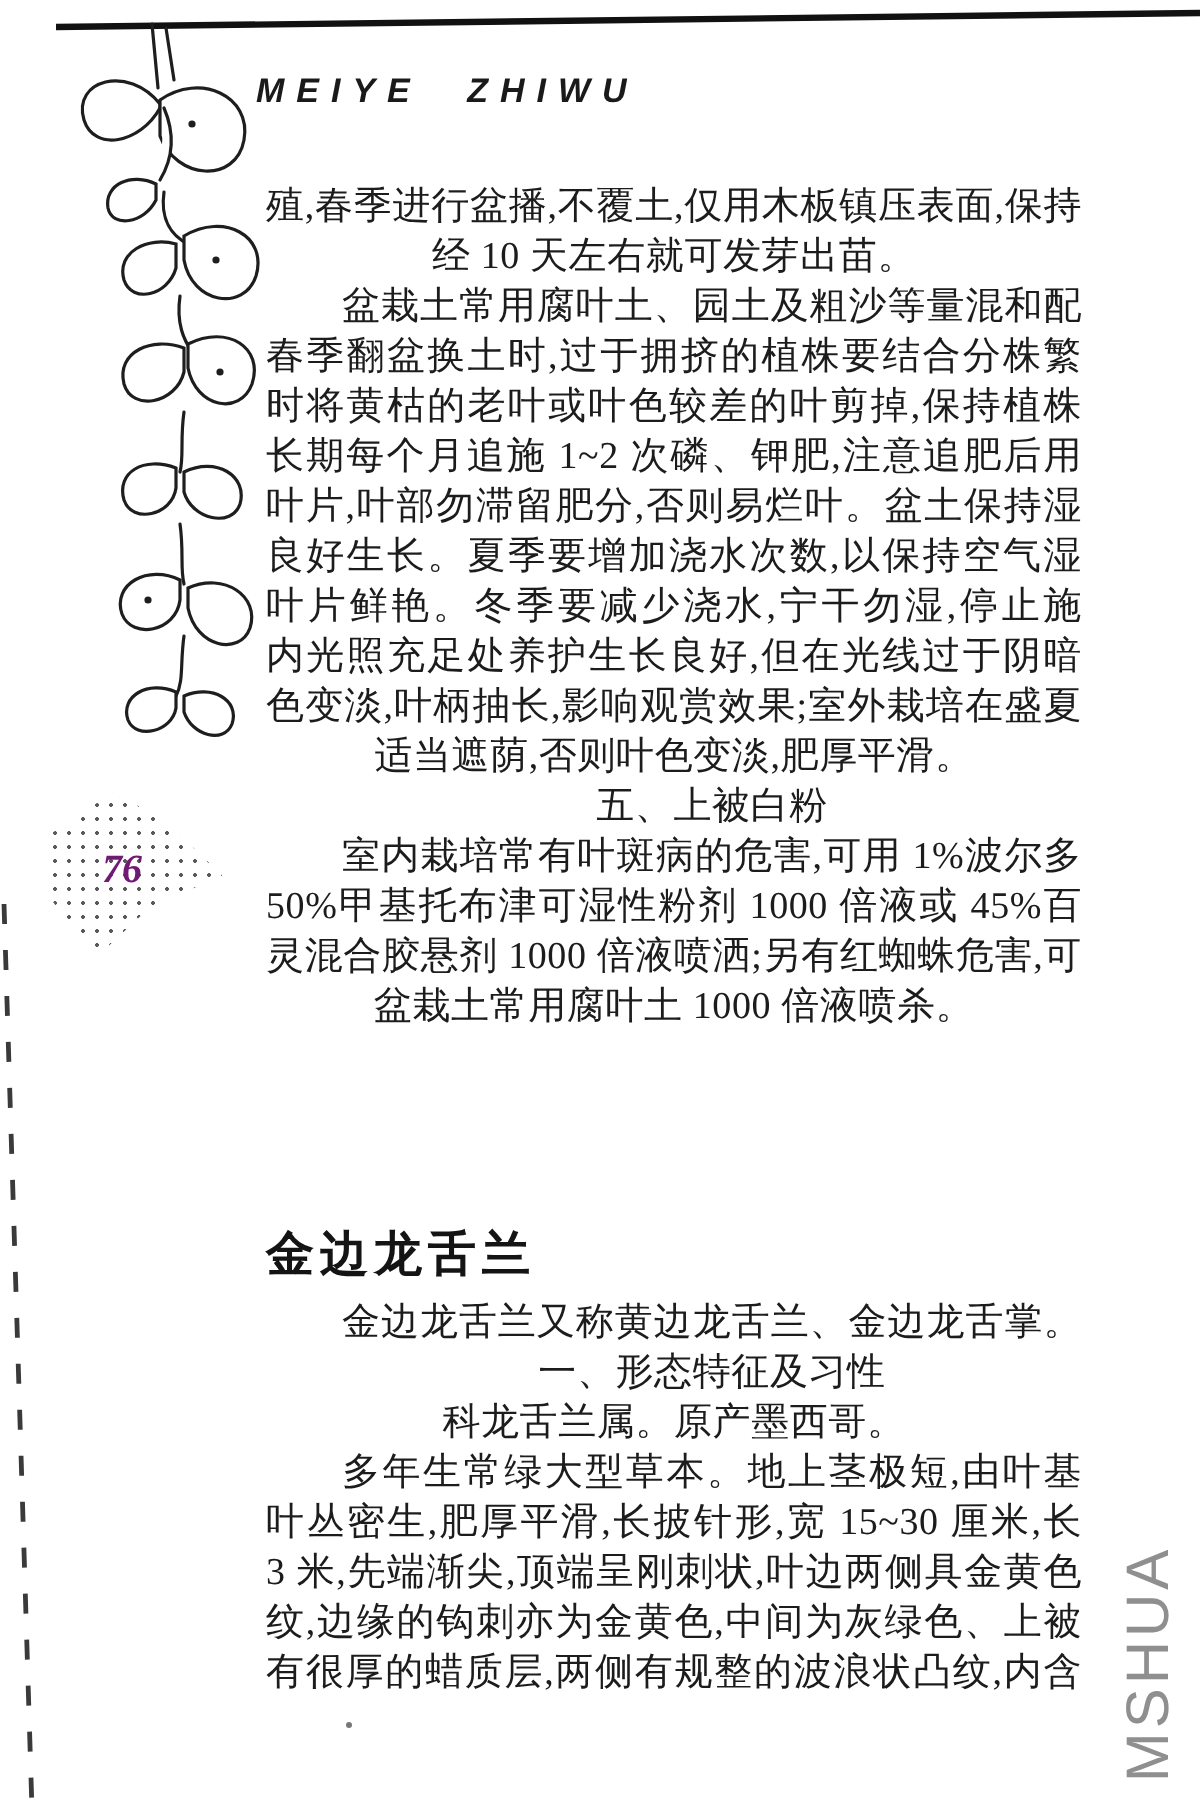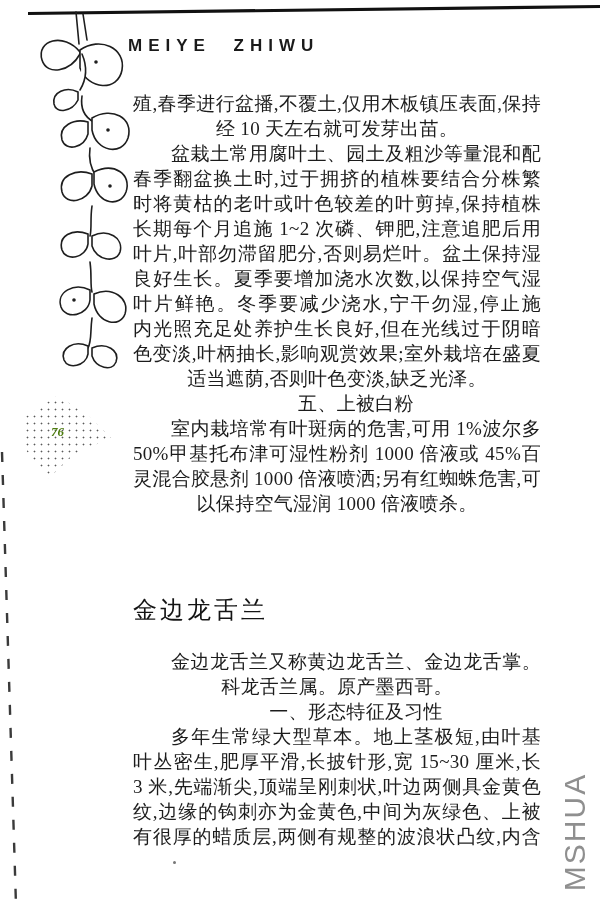--- a/index.html
+++ b/index.html
@@ -12,56 +12,56 @@
     color:#1c1c1c;
   }
   
   .rules-svg { position:absolute; left:0; top:0; width:601px; height:901px; pointer-events:none; }
 
   .header-title {
     position:absolute; left:128px; top:36px;
     font-family:"Liberation Sans", sans-serif;
     font-size:17px; font-weight:600;
     letter-spacing:6px; word-spacing:12px;
-    color:#1a1a1a; white-space:nowrap;
+    color:#1a1a1a; white-space:nowrap;font-style:italic;
   }
 
   .vine { position:absolute; left:30px; top:10px; }
 
   .stipple {
     position:absolute; left:24px; top:392px; width:88px; height:88px;
     background-image:radial-gradient(#3c3c3c 0.8px, transparent 1.1px);
     background-size:7px 7px;
     clip-path:polygon(2% 28%, 38% 4%, 72% 26%, 99% 52%, 58% 70%, 28% 98%, 2% 66%);
     opacity:.85;
   }
   .page-number {
     position:absolute; left:51px; top:424px;
-    font-size:13px; font-weight:bold; font-style:italic;
-    color:#4d7c0f;
+    font-size:20px; font-weight:bold; font-style:italic;
+    color:#701a75;
   }
 
   .text-block {
     position:absolute; left:133px; width:408px;
   }
   .block-a { top:91px; }
   .block-b { top:649px; }
   .ln {
     height:25px; line-height:25px;
     font-size:19px;
     letter-spacing:.3px;
     text-align:center;
     overflow:hidden;
   }
   .ln.fill { text-align:justify; text-align-last:justify; text-justify:inter-character; }
   .ln.indent { text-indent:38px; }
 
   .section-heading {
-    position:absolute; left:133px; top:594px;
-    font-size:24px; font-weight:normal;
+    position:absolute; left:133px; top:611px;
+    font-size:24px; font-weight:bold;
     letter-spacing:3px; color:#141414;
   }
 
   .watermark {
     position:absolute; left:505px; top:815px;
     width:140px; height:34px;
     transform:rotate(-90deg);
     font-family:"Liberation Sans", sans-serif;
     font-size:30px; letter-spacing:2px;
     color:#8f8f8f; text-align:center; line-height:34px;
@@ -118,34 +118,34 @@
     <div class="ln">经 10 天左右就可发芽出苗。</div>
     <div class="ln indent fill">盆栽土常用腐叶土、园土及粗沙等量混和配制。每年</div>
     <div class="ln fill">春季翻盆换土时,过于拥挤的植株要结合分株繁殖。要及</div>
     <div class="ln fill">时将黄枯的老叶或叶色较差的叶剪掉,保持植株整洁。生</div>
     <div class="ln fill">长期每个月追施 1~2 次磷、钾肥,注意追肥后用清水冲洗</div>
     <div class="ln fill">叶片,叶部勿滞留肥分,否则易烂叶。盆土保持湿润,就能</div>
     <div class="ln fill">良好生长。夏季要增加浇水次数,以保持空气湿润,有利于</div>
     <div class="ln fill">叶片鲜艳。冬季要减少浇水,宁干勿湿,停止施肥。置于室</div>
     <div class="ln fill">内光照充足处养护生长良好,但在光线过于阴暗处,叶片紫</div>
     <div class="ln fill">色变淡,叶柄抽长,影响观赏效果;室外栽培在盛夏强光时,</div>
-    <div class="ln">适当遮荫,否则叶色变淡,缺乏光泽。</div>
+    <div class="ln">适当遮荫,否则叶色变淡,肥厚平滑。</div>
     <div class="ln indent">五、上被白粉</div>
     <div class="ln indent fill">室内栽培常有叶斑病的危害,可用 1%波尔多液或用</div>
     <div class="ln fill">50%甲基托布津可湿性粉剂 1000 倍液或 45%百菌清、多菌</div>
     <div class="ln fill">灵混合胶悬剂 1000 倍液喷洒;另有红蜘蛛危害,可用 40%</div>
-    <div class="ln">以保持空气湿润 1000 倍液喷杀。</div>
+    <div class="ln">盆栽土常用腐叶土 1000 倍液喷杀。</div>
   </div>
 
   <div class="section-heading">金边龙舌兰</div>
 
   <div class="text-block block-b">
     <div class="ln indent fill">金边龙舌兰又称黄边龙舌兰、金边龙舌掌。为龙舌兰</div>
+    <div class="ln indent">一、形态特征及习性</div>
     <div class="ln">科龙舌兰属。原产墨西哥。</div>
-    <div class="ln indent">一、形态特征及习性</div>
     <div class="ln indent fill">多年生常绿大型草本。地上茎极短,由叶基抱合而成。</div>
     <div class="ln fill">叶丛密生,肥厚平滑,长披针形,宽 15~30 厘米,长可达 1~</div>
     <div class="ln fill">3 米,先端渐尖,顶端呈刚刺状,叶边两侧具金黄色的宽条</div>
     <div class="ln fill">纹,边缘的钩刺亦为金黄色,中间为灰绿色、上被白粉,表面</div>
     <div class="ln fill">有很厚的蜡质层,两侧有规整的波浪状凸纹,内含大量纤维</div>
   </div>
 
   <div class="watermark">MSHUA</div>
 
   <div class="speck"></div>

